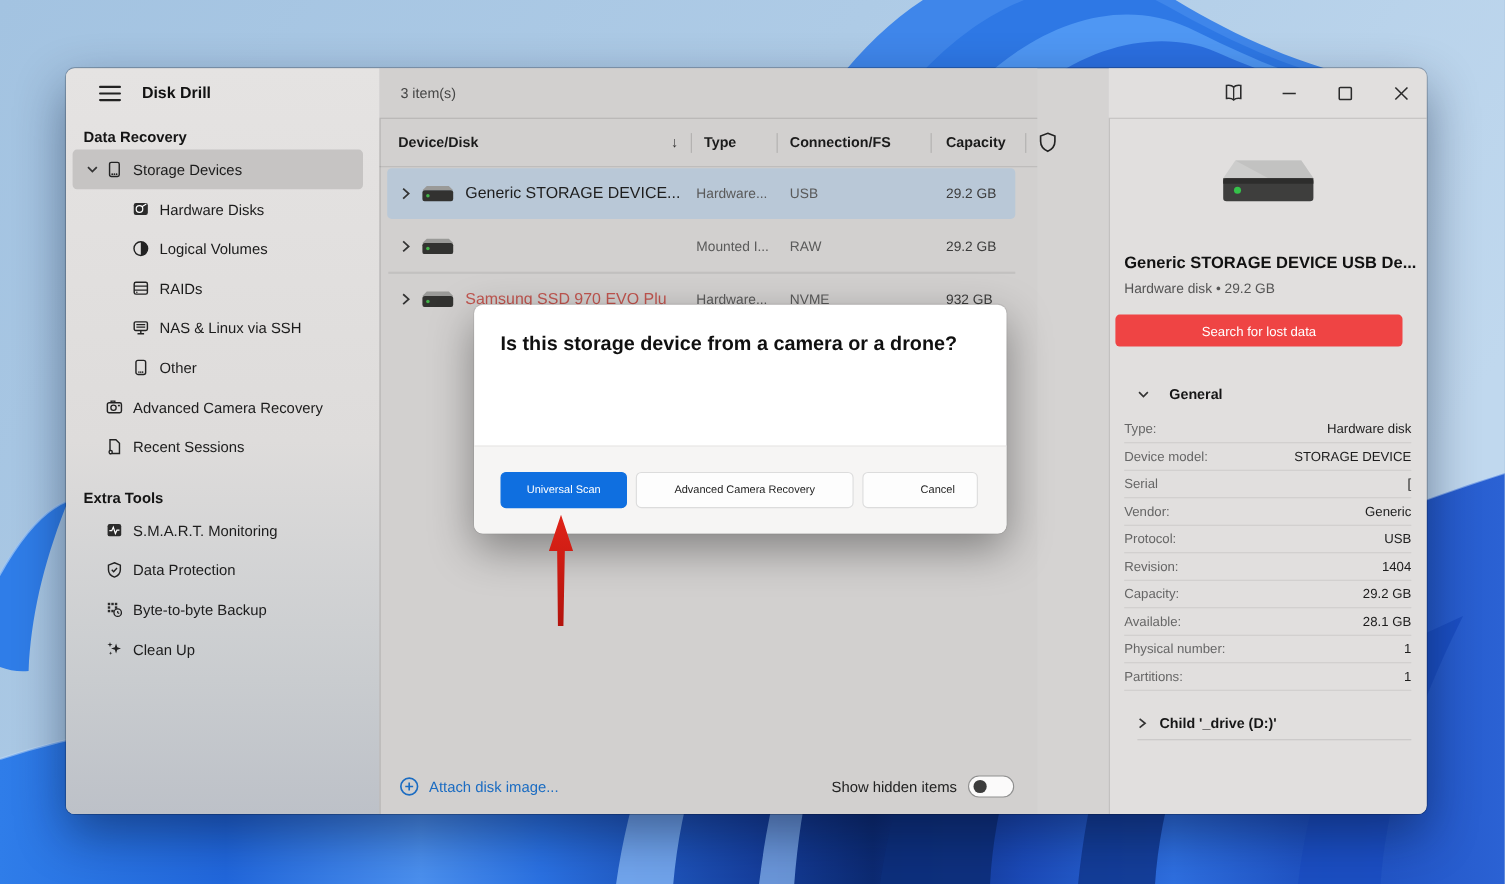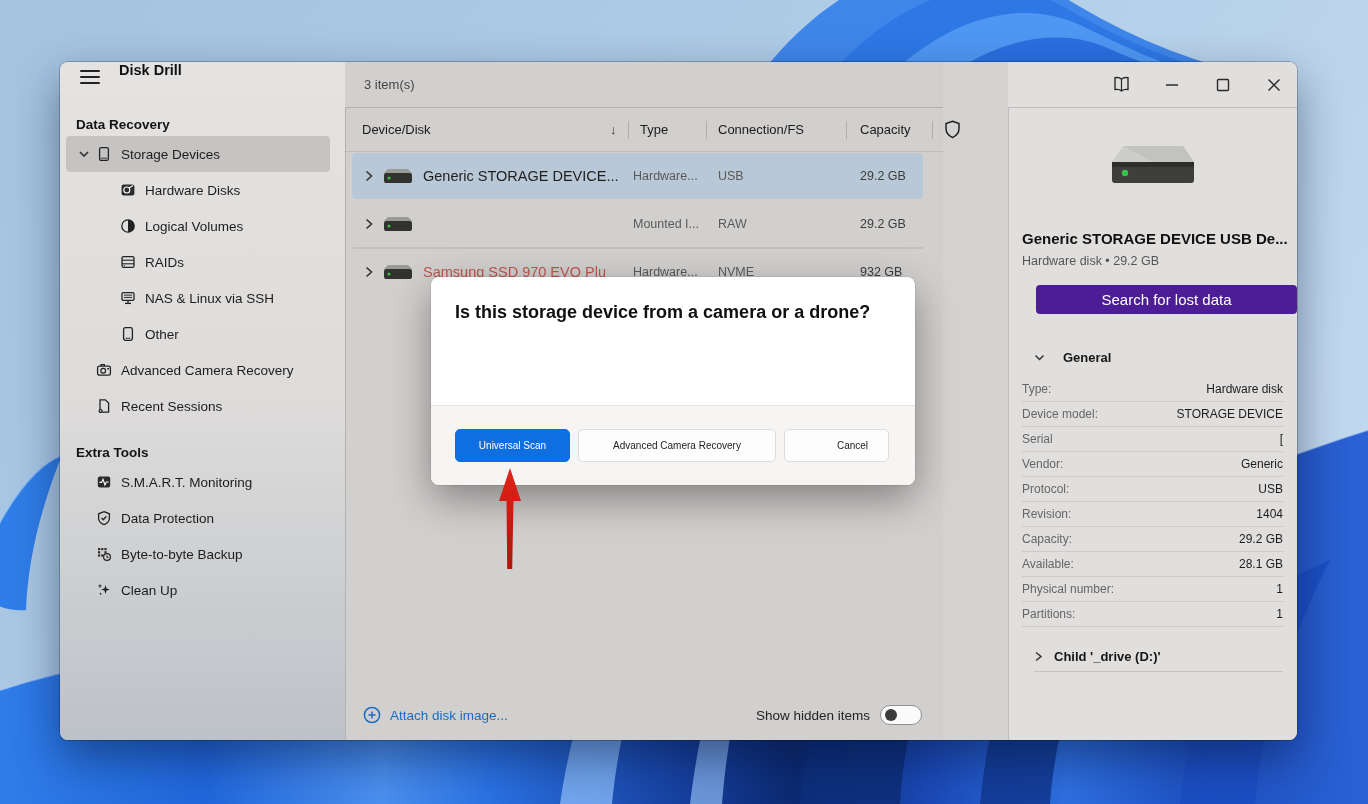--- a/index.html
+++ b/index.html
@@ -16,21 +16,21 @@
     background:#d5d3d2; }
 
   
   .sidebar { position:absolute; left:0; top:0; width:285px; height:100%;
     background:linear-gradient(180deg,#e5e3e2 0%,#dedcdb 50%,#c9cccf 82%,#bdc1c8 100%); }
   .main { position:absolute; left:285px; top:0; width:598px; height:100%; background:#d2d0cf; }
   .rightpanel { position:absolute; left:948px; top:0; width:289px; height:100%; background:#e1dfde; }
   .vdiv { position:absolute; top:46px; bottom:0; width:1px; background:rgba(0,0,0,.15); z-index:5; }
 
   
-  .side-titlebar { height:46px; display:flex; align-items:flex-start; padding-left:15px; }
+  .side-titlebar { height:46px; display:flex; align-items:center; padding-left:25px; }
   .hamburger { width:30px; height:30px; border-radius:4px; display:flex; flex-direction:column;
     justify-content:center; gap:4px; padding:0 5px; background:transparent; border:none; cursor:pointer; }
   .hamburger span { display:block; height:2px; background:#222; border-radius:1px; }
   .app-title { font-size:14.5px; font-weight:700; color:#111; margin-left:14px; }
 
   .section-header { font-size:13.5px; font-weight:700; color:#141414; padding-left:16px;
     height:28px; display:flex; align-items:flex-end; padding-bottom:4px; }
   .section-header.second { height:40px; }
 
   .side-item { display:flex; align-items:center; height:36px; margin:0 15px 0 6px;
@@ -43,21 +43,21 @@
   .side-item.top .s-icon { margin-left:30px; }
   .side-item .lbl { margin-left:9px; white-space:nowrap; }
 
   
   .main-titlebar { height:46px; display:flex; align-items:center; padding-left:19px;
     border-bottom:1px solid rgba(0,0,0,.15); }
   .items-count { font-size:13px; color:#454545; }
 
   .table-header { position:relative; height:44px; border-bottom:1px solid rgba(0,0,0,.09); }
   .th { position:absolute; top:0; height:100%; display:flex; align-items:center;
-    font-size:13px; font-weight:400; color:#1b1b1b; }
+    font-size:13px; font-weight:700; color:#1b1b1b; }
   .th-sep { position:absolute; top:13px; width:1px; height:18px; background:rgba(0,0,0,.16); }
   .sort-glyph { font-size:13px; color:#333; font-weight:400; }
 
   .trow { position:relative; height:48px; }
   .trow .hl { position:absolute; left:7px; right:20px; top:1px; bottom:1px;
     border-radius:4px; background:#b9c8d7; }
   .trow .cell { position:absolute; top:0; height:100%; display:flex; align-items:center; }
   .rowline { position:absolute; left:8px; right:20px; bottom:0; height:1px; background:rgba(0,0,0,.07); }
   .dev-name { font-size:14.5px; color:#1e1e1e; }
   .dev-name.danger { color:#c1554f; }
@@ -77,22 +77,22 @@
 
   
   .right-titlebar { height:46px; display:flex; align-items:center; justify-content:flex-end;
     gap:29px; padding-right:12px; border-bottom:1px solid rgba(0,0,0,.15); }
   .winbtn { width:22px; height:22px; border:none; background:transparent; display:flex;
     align-items:center; justify-content:center; cursor:pointer; }
 
   .drive-figure { width:90px; margin:30px auto 0; }
   .device-title { font-size:15px; font-weight:700; color:#111; margin:36px 14px 0; white-space:nowrap; }
   .device-sub { font-size:12.5px; color:#555; margin:7px 14px 0; }
-  .search-btn { display:block; width:calc(100% - 28px); margin:17px 28px 0; height:29px;
-    background:#4c1d95; color:#fff; border:none; border-radius:4px; font-size:15px;
+  .search-btn { display:block; width:calc(100% - 28px); margin:17px 6px 0; height:29px;
+    background:#ef4444; color:#fff; border:none; border-radius:4px; font-size:12px;
     font-family:inherit; cursor:pointer; }
 
   .gen-header { display:flex; align-items:center; gap:18px; margin:36px 14px 12px 26px;
     font-size:13px; font-weight:700; color:#161616; cursor:pointer; }
   .detail-row { margin:0 14px; height:25px; display:flex; align-items:center;
     justify-content:space-between; border-bottom:1px solid rgba(0,0,0,.09); }
   .detail-row .dlabel { font-size:12px; color:#666; }
   .detail-row .dvalue { font-size:12px; color:#1d1d1d; }
 
   .child-row { margin:15px 14px 0 26px; height:30px; display:flex; align-items:center; gap:11px;

